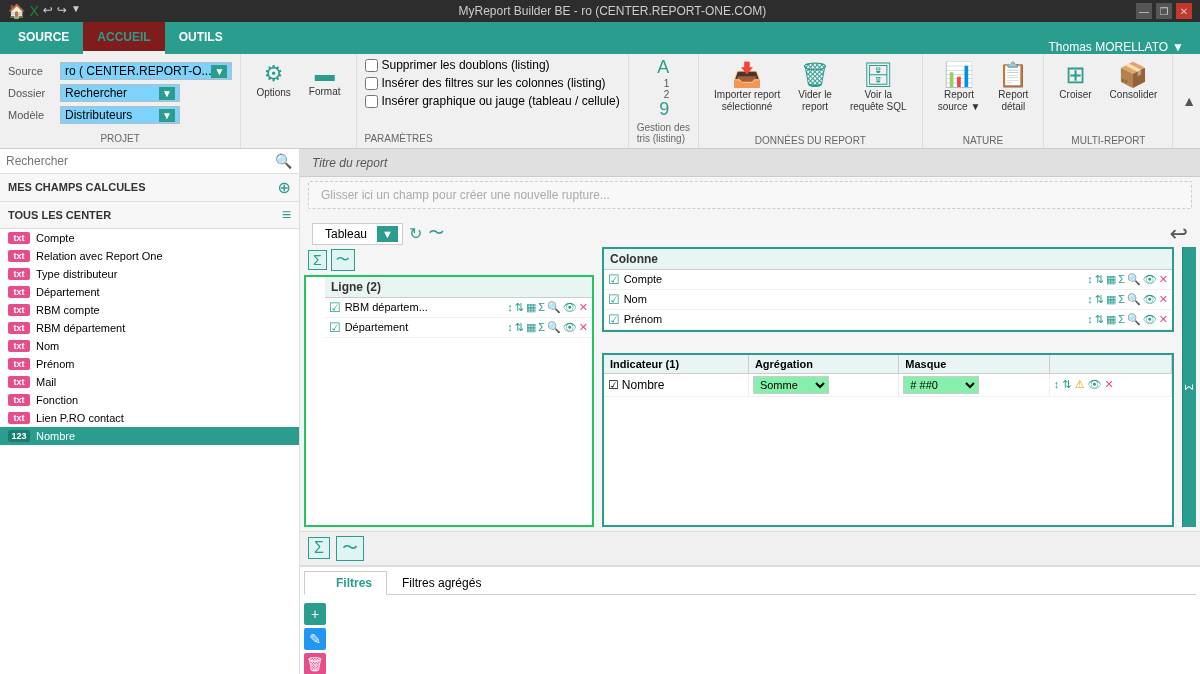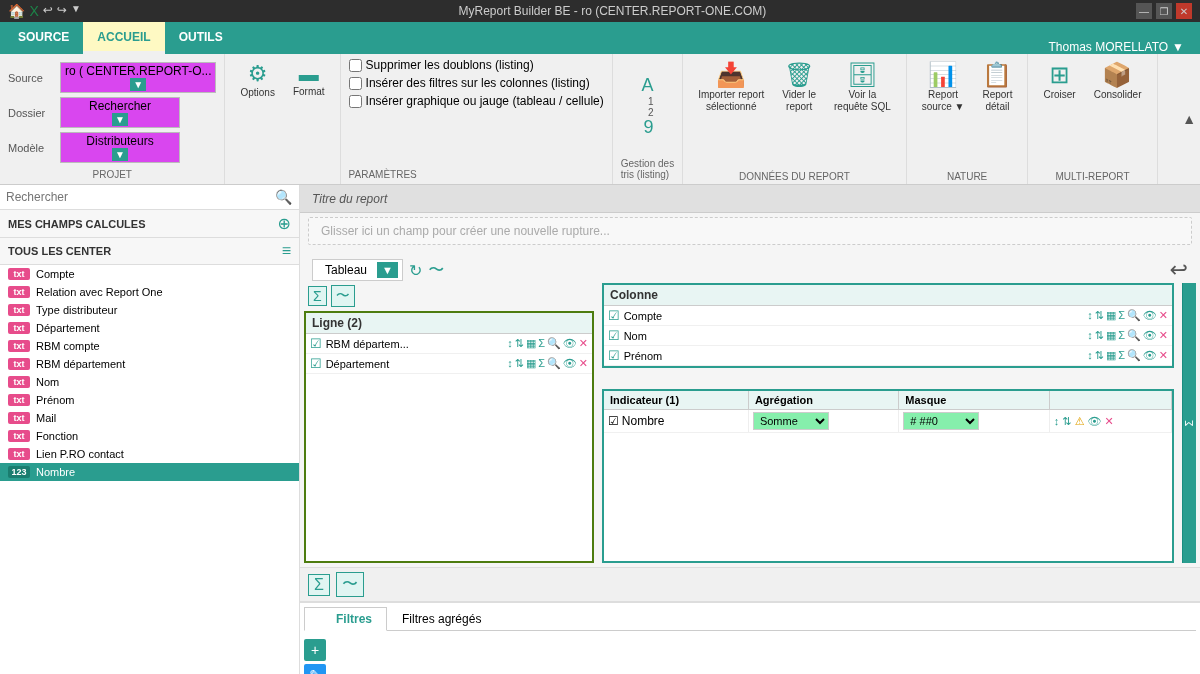--- a/index.html
+++ b/index.html
@@ -33,21 +33,21 @@
       color: #fff;
       font-size: 12px;
       font-weight: 600;
       cursor: pointer;
       height: 100%;
       display: flex;
       align-items: center;
       border-bottom: 3px solid transparent;
     }
     .ribbon-tab.active {
-      background: #fef9c3;
+      background: #7f1d1d;
       color: #2a9d8f;
       border-bottom: 3px solid #f0f0f0;
     }
     .ribbon-user {
       margin-left: auto;
       color: #fff;
       font-size: 12px;
       padding: 0 12px;
       display: flex;
       align-items: center;
@@ -91,29 +91,28 @@
       border: 1px solid transparent;
       border-radius: 2px;
       gap: 2px;
       min-width: 40px;
     }
     .ribbon-btn-icon { font-size: 22px; color: #2a9d8f; line-height: 1; }
     .ribbon-btn-label { font-size: 10px; color: #333; text-align: center; line-height: 1.2; }
     .source-row { display: flex; align-items: center; gap: 4px; padding: 2px 0; }
     .source-label { color: #555; font-size: 11px; width: 48px; }
     .source-value {
-      background: #d946ef;
+      background: #7dd3fc;
       border: 1px solid #bbb;
       padding: 1px 4px;
       font-size: 11px;
       min-width: 120px;
       display: flex;
       align-items: center;
       justify-content: space-between;
-      flex-direction: column;
     }
     .dropdown-arrow { color: #fff; background: #2a9d8f; padding: 1px 3px; font-size: 10px; }
 
     
     .main-layout {
       display: flex;
       height: calc(674px - 22px - 32px - 88px - 30px);
     }
 
     
@@ -233,23 +232,24 @@
 
     
     .report-panels {
       display: flex;
       gap: 8px;
       flex: 1;
     }
 
     .panel-box {
       background: #fff;
-      border: 2px solid #4d7c0f;
+      border: 2px solid #22c55e;
       flex: 1;
       overflow: hidden;
+      padding-left: 19px;
     }
     .panel-left { max-width: 300px; }
 
     .panel-header {
       background: #e8f5f3;
       padding: 3px 6px;
       font-size: 11px;
       font-weight: 700;
       color: #333;
       border-bottom: 1px solid #ccc;

